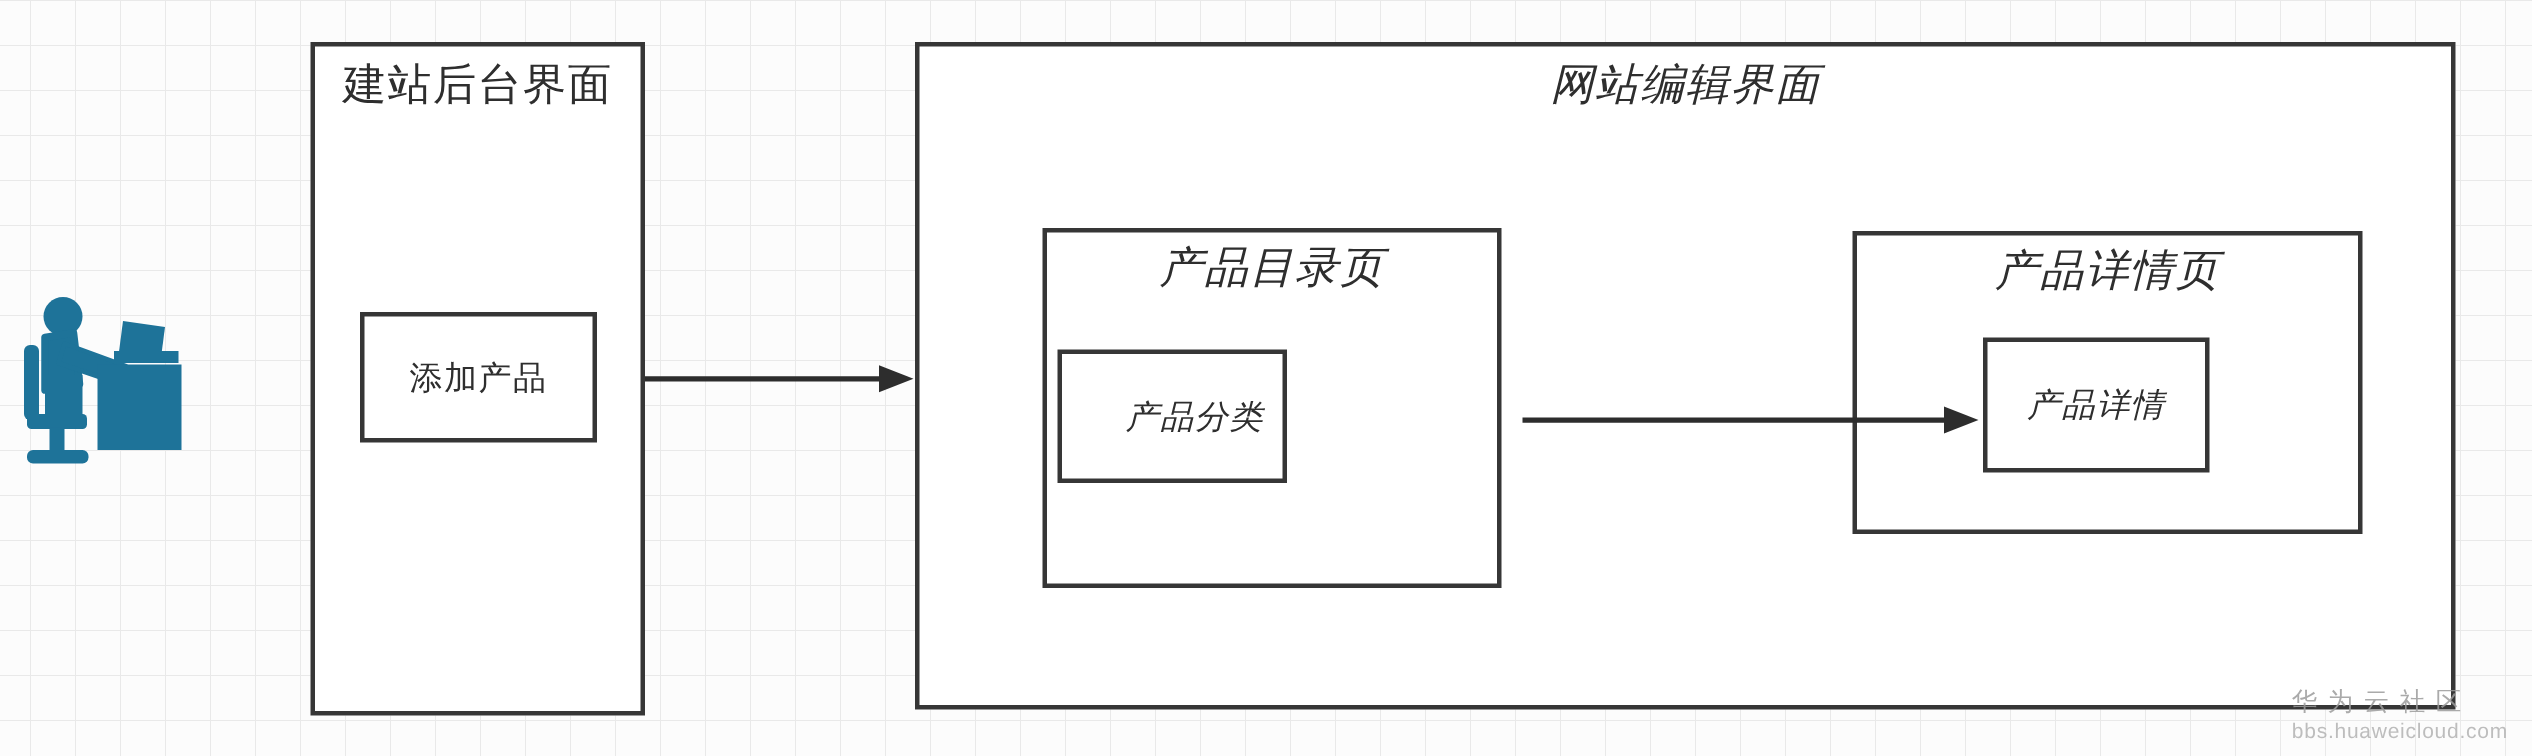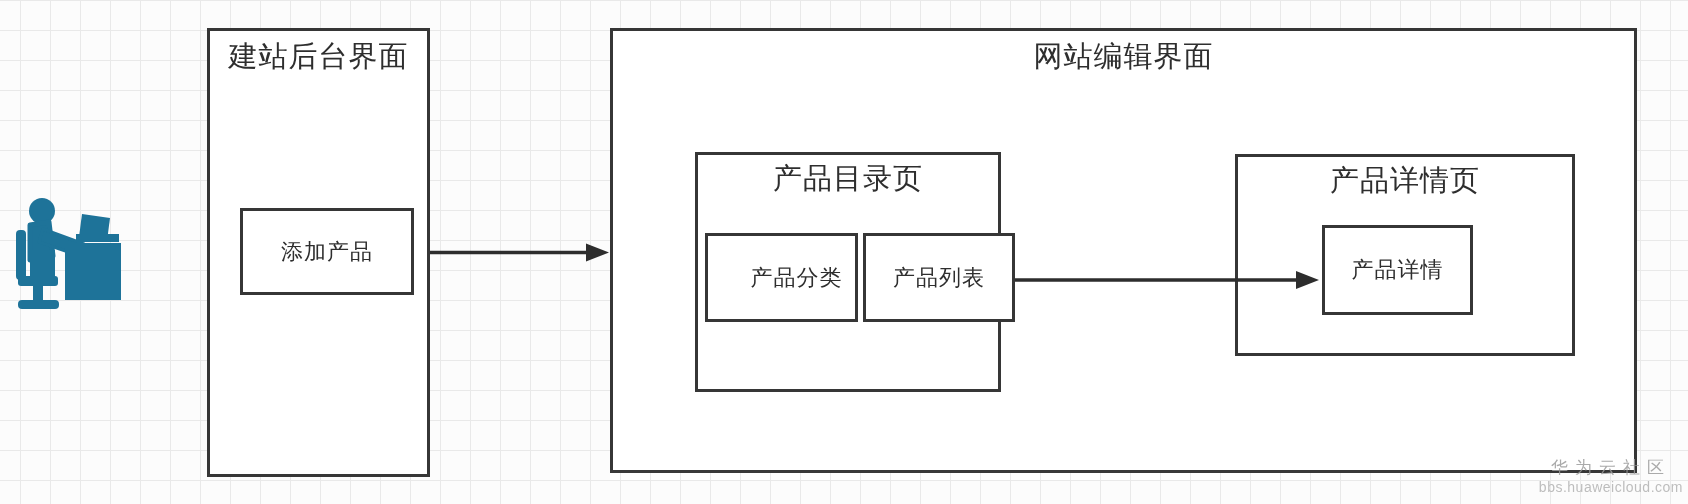--- a/index.html
+++ b/index.html
@@ -50,23 +50,23 @@
     pointer-events: none;
   }
   .actor-icon {
     position: absolute;
     left: 16px; top: 196px;
     width: 108px; height: 116px;
   }
   .actor-icon * { fill: var(--color-actor, #1e7399); }
   .watermark {
     position: absolute;
-    right: 5px; bottom: 8px;
+    right: 16px; bottom: 8px;
     z-index: 6;
-    text-align: center;
+    text-align: left;
     line-height: 1.25;
     opacity: 0.85;
   }
   .wm-line1 {
     font-size: 17px;
     letter-spacing: 7px;
     color: var(--color-watermark, #9c9c9c);
   }
   .wm-line2 {
     font-size: 14px;
@@ -94,35 +94,32 @@
     </g>
     <g>
       <polygon points="66,18 94,22 91,45 63,41"></polygon>
       <rect x="60" y="38" width="43" height="8"></rect>
       <rect x="49" y="47" width="56" height="57"></rect>
     </g>
   </svg>
 
   <div class="panel" style="left:207px; top:28px; width:223px; height:449px;">
     <div class="panel-title">建站后台界面</div>
-    <div class="node" style="left:30px; top:177px; width:174px; height:87px;">
+    <div class="node" style="left:30px; top:177px; width:158px; height:87px;">
       <span>添加产品</span>
     </div>
   </div>
 
-  <div class="panel" style="left:610px; top:28px; width:1027px; height:445px;">
+  <div class="panel" style="left:610px; top:28px; width:1027px; height:445px;font-style:italic;">
     <div class="panel-title">网站编辑界面</div>
 
     <div class="panel" style="left:82px; top:121px; width:306px; height:240px;">
       <div class="panel-title" style="top:4px;">产品目录页</div>
       <div class="node" style="left:7px; top:78px; width:153px; height:89px;padding-left:30px;">
         <span>产品分类</span>
-      </div>
-      <div class="node" style="left:165px; top:78px; width:152px; height:89px;">
-        <span>产品列表</span>
       </div>
     </div>
 
     <div class="panel" style="left:622px; top:123px; width:340px; height:202px;">
       <div class="panel-title" style="top:4px;">产品详情页</div>
       <div class="node" style="left:84px; top:68px; width:151px; height:90px;">
         <span>产品详情</span>
       </div>
     </div>
   </div>

